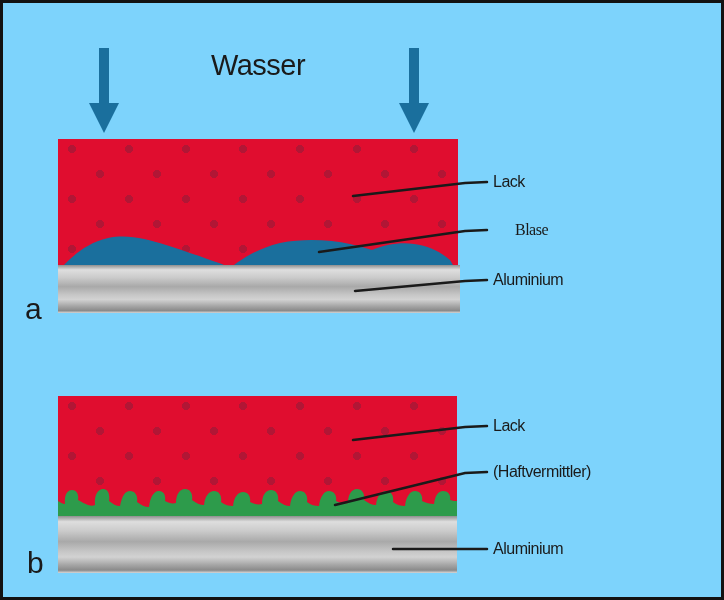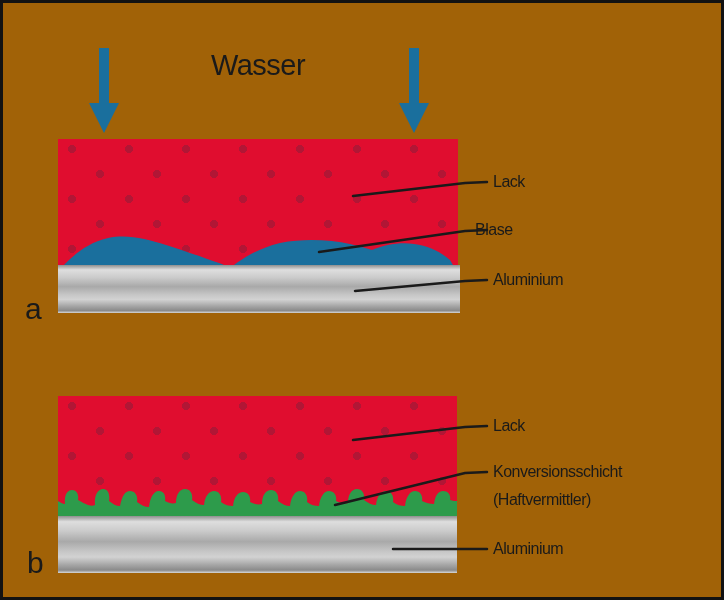--- a/index.html
+++ b/index.html
@@ -1,19 +1,19 @@
 <!DOCTYPE html>
 <html><head>
 <meta charset="utf-8">
 <style>
   html,body{margin:0;padding:0;background:#ffffff;}
   #figure{
     position:relative;
     width:724px;height:600px;
-    background:#a16207;
+    background:#7dd3fc;
     border:3px solid #121212;
     box-sizing:border-box;
     font-family:"Liberation Sans", sans-serif;
     color:#1a1a1a;
     overflow:hidden;
   }
   .abs{position:absolute;}
   .layer-red{
     background-color:#e00d2f;
     background-image:
@@ -103,26 +103,25 @@
       <polyline points="316,249 462,228 484,227"></polyline>
       <polyline points="352,288 462,278 484,277"></polyline>
       <polyline points="350,437 462,424 484,423"></polyline>
       <polyline points="332,502 462,470 484,469"></polyline>
       <polyline points="390,546 484,546"></polyline>
     </g>
   </svg>
 
   <div class="abs caption" style="left:490px;top:165px;">Lack</div>
 
-  <div class="abs caption" style="left:472px;top:213px;">Blase</div>
+  <div class="abs caption" style="left:512px;top:213px;font-family:Liberation Serif, serif;">Blase</div>
 
   <div class="abs caption" style="left:490px;top:263px;">Aluminium</div>
 
   <div class="abs caption" style="left:490px;top:409px;">Lack</div>
 
   <div class="abs caption" style="left:490px;top:455px;">
-    <div>Konversionsschicht</div>
     <div>(Haftvermittler)</div>
   </div>
 
   <div class="abs caption" style="left:490px;top:532px;">Aluminium</div>
 
 </div>
 
 </body></html>

